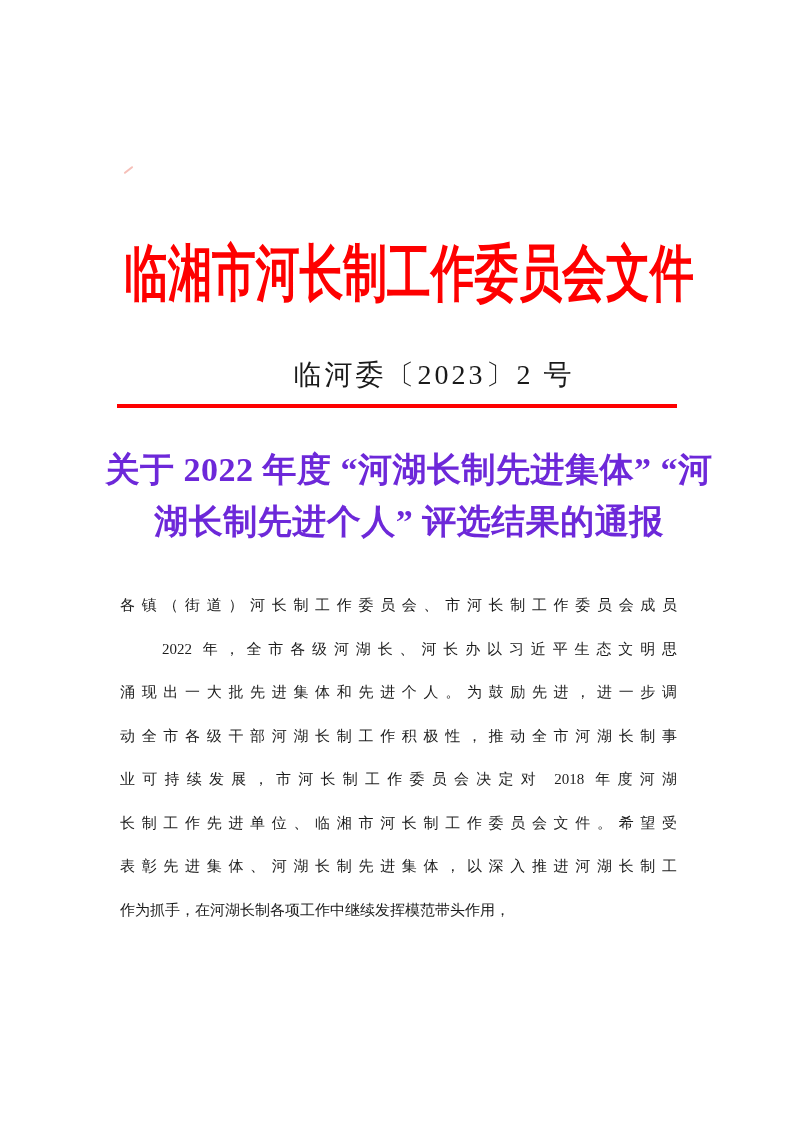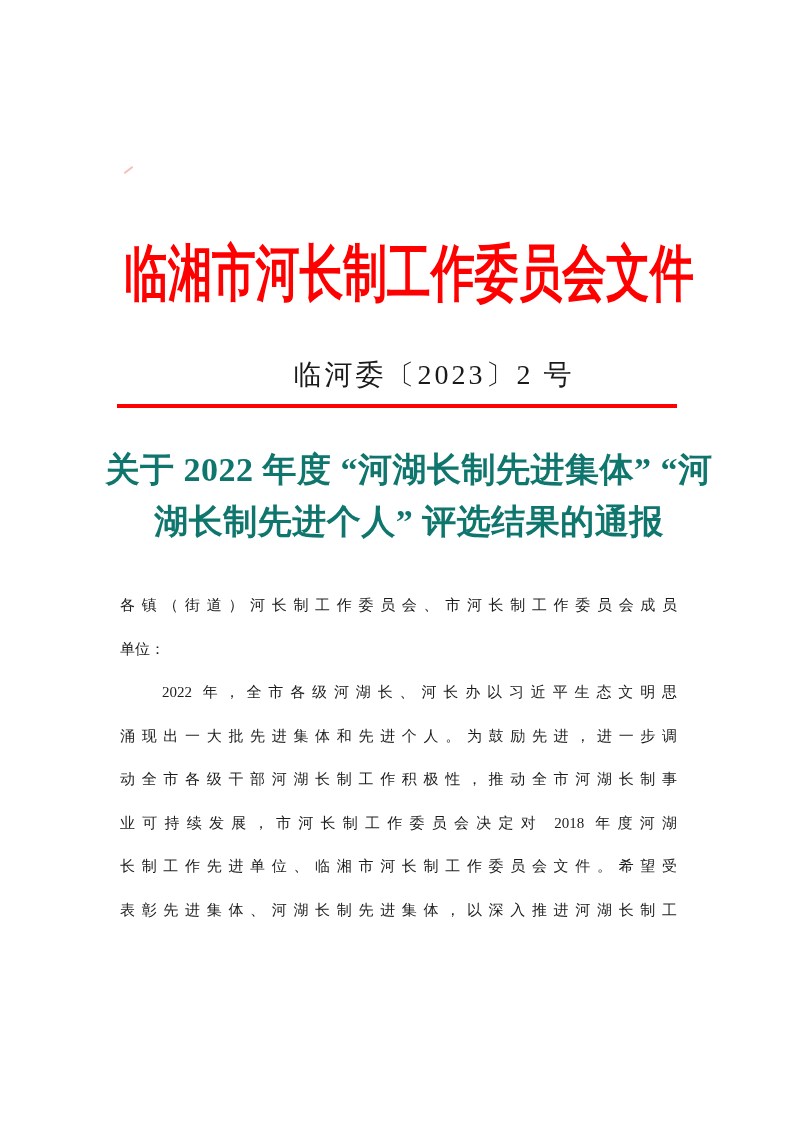--- a/index.html
+++ b/index.html
@@ -78,21 +78,21 @@
   
   .doc-title {
     position: absolute;
     left: 60px;
     right: 60px;
     top: 444px;
     text-align: center;
     font-weight: bold;
     font-size: 34px;
     line-height: 52px;
-    color: #0f766e;
+    color: #6d28d9;
     letter-spacing: 0.5px;
   }
 
   
   .body-block {
     position: absolute;
     left: 120px;
     top: 584px;
     width: 557px;
     font-size: 15px;
@@ -131,22 +131,22 @@
 
   <div class="red-rule"></div>
 
   <div class="doc-title">
     <div>关于 2022 年度 “河湖长制先进集体” “河</div>
     <div>湖长制先进个人” 评选结果的通报</div>
   </div>
 
   <div class="body-block">
     <div class="body-line jl">各镇（街道）河长制工作委员会、市河长制工作委员会成员</div>
-    <div class="body-line ll">单位：</div>
     <div class="body-line jl indent">2022 年，全市各级河湖长、河长办以习近平生态文明思</div>
     <div class="body-line jl">涌现出一大批先进集体和先进个人。为鼓励先进，进一步调</div>
     <div class="body-line jl">动全市各级干部河湖长制工作积极性，推动全市河湖长制事</div>
     <div class="body-line jl">业可持续发展，市河长制工作委员会决定对 2018 年度河湖</div>
     <div class="body-line jl">长制工作先进单位、临湘市河长制工作委员会文件。希望受</div>
     <div class="body-line jl">表彰先进集体、河湖长制先进集体，以深入推进河湖长制工</div>
+    <div class="body-line ll">作为抓手，在河湖长制各项工作中继续发挥模范带头作用，</div>
   </div>
 
 </div>
 
 </body></html>

